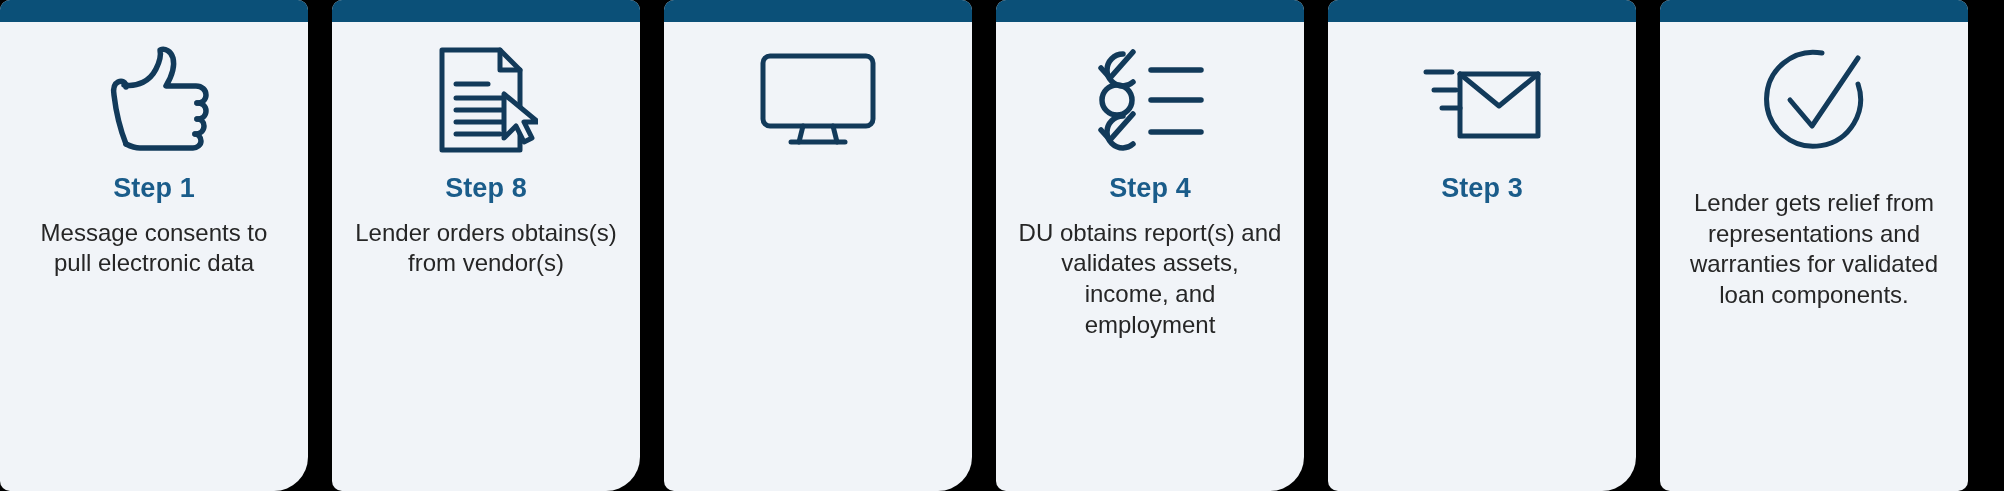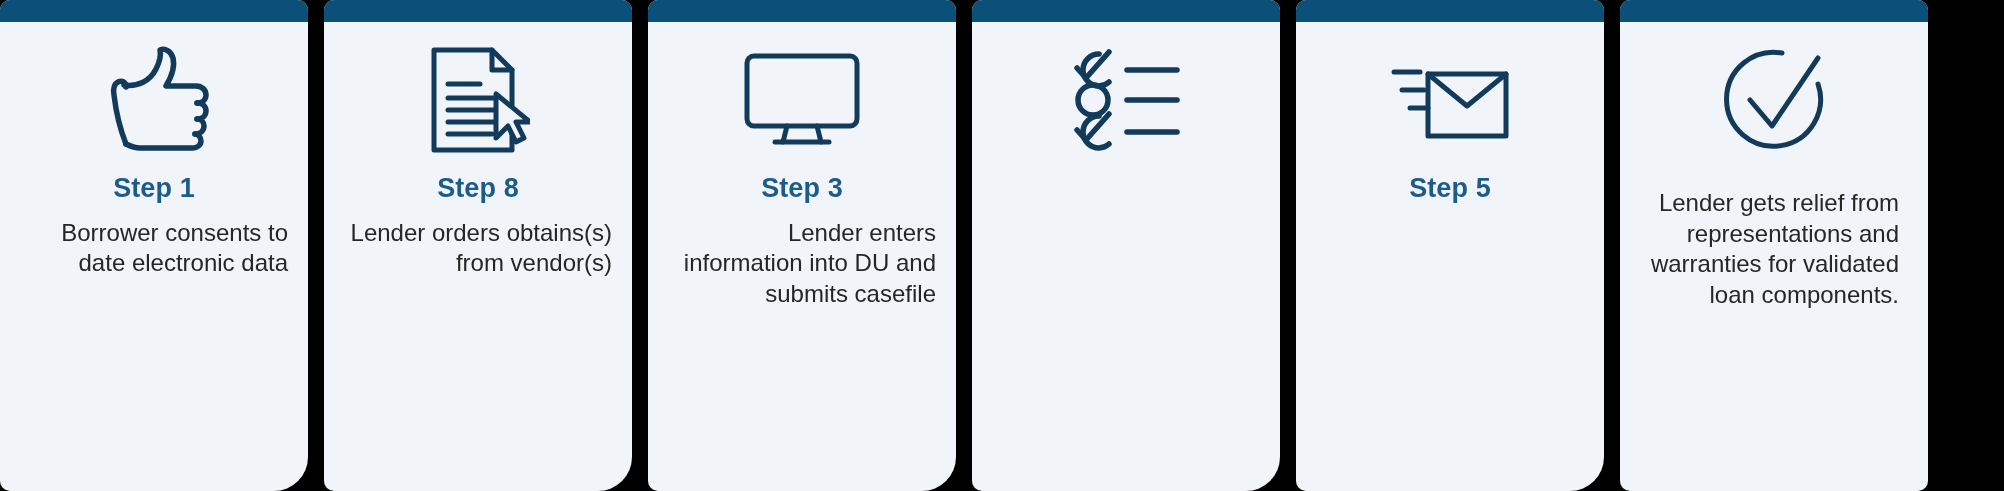--- a/index.html
+++ b/index.html
@@ -8,21 +8,21 @@
     width:2004px;height:491px;
     background:#000000;
     font-family:"Liberation Sans", sans-serif;
     overflow:hidden;
   }
   #board{
     position:relative;
     width:2004px;height:491px;
     background:#000000;
     display:flex;
-    gap:16px;
+    gap:24px;
   }
   .card{
     position:relative;
     width:308px;
     height:491px;
     background:#f1f4f8;
     border-top-left-radius:10px;
     border-top-right-radius:10px;
     border-bottom-left-radius:10px;
     border-bottom-right-radius:34px;
@@ -58,21 +58,21 @@
     font-weight:bold;
     letter-spacing:0.1px;
     margin:0 0 14px 0;
     text-align:center;
     line-height:1.1;
   }
   .step-desc{
     color:#262626;
     font-size:24px;
     line-height:1.28;
-    text-align:right;
+    text-align:center;
     width:268px;
     margin:0;
     font-weight:400;
   }
   .card.last .step-desc{
     width:250px;
     margin-top:14px;
   }
   .textblock{
     width:100%;
@@ -93,21 +93,21 @@
       <svg width="116" height="110" viewBox="0 0 116 110" fill="none" stroke="#123a5a" stroke-width="5.5" stroke-linecap="round" stroke-linejoin="round">
         <path d="M30 42 C30 37 26 35 22 37 C18 39 17 44 18 50 C20 67 24 84 30 99"></path>
         <path d="M28 40 C42 42 54 36 60 24 C64 16 65 9 64 5 C69 3 75 6 77 13 C79 21 76 31 70 41 L100 41 C106 41 110 45 110 50 C110 55 106 58 101 58"></path>
         <path d="M101 58 C106 58 110 61 110 66 C110 71 106 74 101 74"></path>
         <path d="M101 74 C105 74 108 77 108 81 C108 86 104 89 99 89"></path>
         <path d="M99 89 C102 89 105 92 105 96 C105 100 101 103 97 103 L44 103 C38 103 34 101 30 99"></path>
       </svg>
     </div>
     <div class="textblock">
       <div class="step-title">Step 1</div>
-      <div class="step-desc">Borrower consents to date electronic data</div>
+      <div class="step-desc">Message consents to pull electronic data</div>
     </div>
   </div>
 
   <div class="card">
     <div class="topbar"></div>
     <div class="icon-wrap">
       <svg width="104" height="112" viewBox="0 0 104 112" fill="none" stroke="#123a5a" stroke-width="5" stroke-linecap="round" stroke-linejoin="round">
         <path d="M8 6 L66 6 L86 26 L86 106 L8 106 Z"></path>
         <path d="M66 6 L66 26 L86 26"></path>
         <path d="M22 40 L54 40"></path>
@@ -127,55 +127,55 @@
   <div class="card">
     <div class="topbar"></div>
     <div class="icon-wrap">
       <svg width="122" height="100" viewBox="0 0 122 100" fill="none" stroke="#123a5a" stroke-width="5" stroke-linecap="round" stroke-linejoin="round">
         <rect x="6" y="6" width="110" height="70" rx="7"></rect>
         <path d="M46 76 L42 92"></path>
         <path d="M76 76 L80 92"></path>
         <path d="M34 92 L88 92"></path>
       </svg>
     </div>
-    <div class="textblock">
-      <div class="step-title">Step 3</div>
-      <div class="step-desc">Lender enters information into DU and submits casefile</div>
-    </div>
   </div>
 
   <div class="card">
     <div class="topbar"></div>
     <div class="icon-wrap">
       <svg width="122" height="104" viewBox="0 0 122 104" fill="none" stroke="#123a5a" stroke-width="5.5" stroke-linecap="round" stroke-linejoin="round">
         <path d="M34 6 A16 16 0 1 0 34 38 A16 16 0 0 0 44 34"></path>
         <path d="M12 20 L21 30 L44 4"></path>
         <circle cx="28" cy="52" r="15"></circle>
         <path d="M34 68 A16 16 0 1 0 34 100 A16 16 0 0 0 44 96"></path>
         <path d="M12 82 L21 92 L44 66"></path>
         <path d="M62 22 L112 22"></path>
         <path d="M62 52 L112 52"></path>
         <path d="M62 84 L112 84"></path>
       </svg>
     </div>
+    <div class="textblock">
+      <div class="step-title">Step 4</div>
+      <div class="step-desc">DU obtains report(s) and validates assets, income, and employment</div>
+    </div>
   </div>
 
   <div class="card">
     <div class="topbar"></div>
     <div class="icon-wrap">
       <svg width="124" height="88" viewBox="0 0 124 88" fill="none" stroke="#123a5a" stroke-width="5" stroke-linecap="round" stroke-linejoin="round">
         <path d="M40 18 L118 18 L118 80 L40 80 Z"></path>
         <path d="M40 18 L79 50 L118 18"></path>
         <path d="M6 16 L32 16"></path>
         <path d="M14 34 L36 34"></path>
         <path d="M22 52 L40 52"></path>
       </svg>
     </div>
     <div class="textblock">
-      <div class="step-title">Step 5</div>
+      <div class="step-title">Step 3</div>
     </div>
   </div>
 
   <div class="card last">
     <div class="topbar"></div>
     <div class="icon-wrap">
       <svg width="112" height="112" viewBox="0 0 112 112" fill="none" stroke="#123a5a" stroke-width="5" stroke-linecap="round" stroke-linejoin="round">
         <path d="M64 9 A47 47 0 1 0 100 40"></path>
         <path d="M32 56 L54 82 L100 14"></path>
       </svg>

